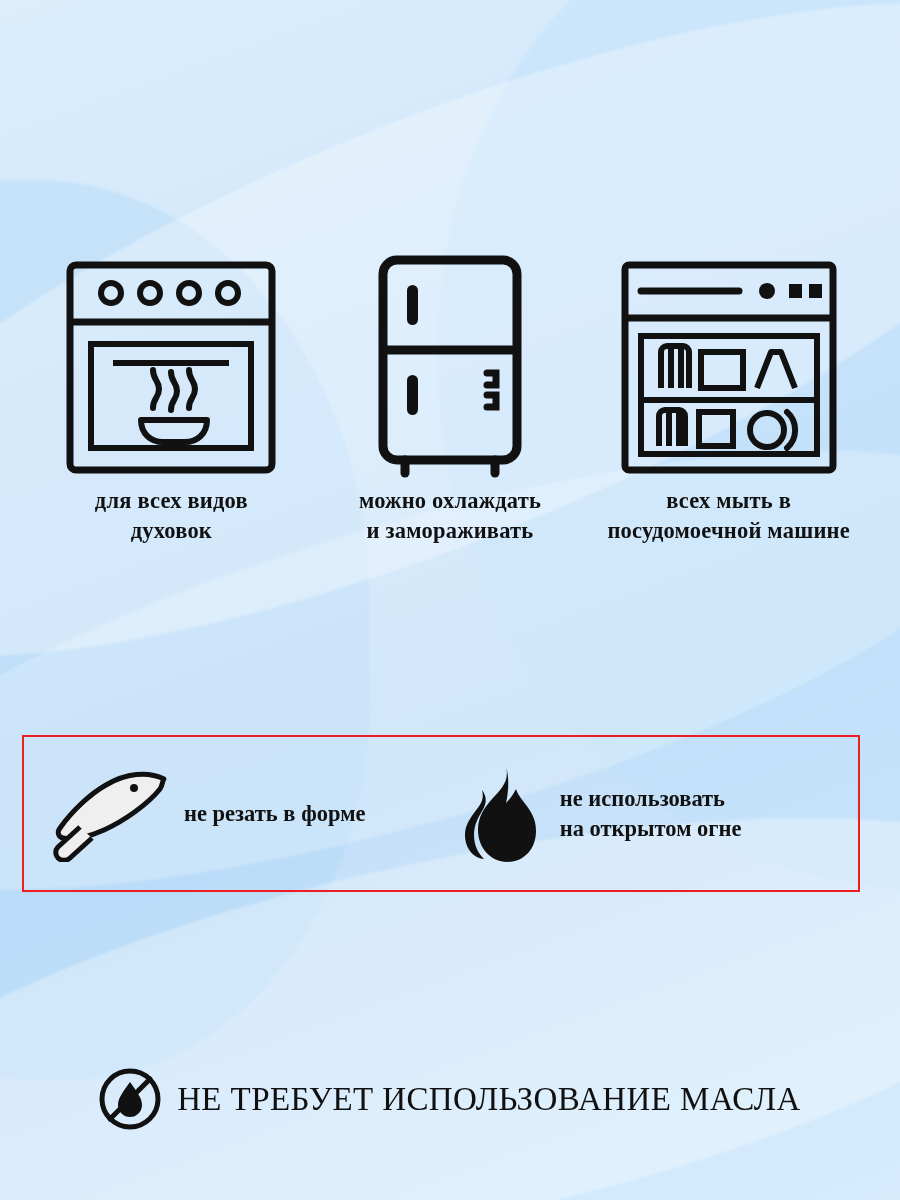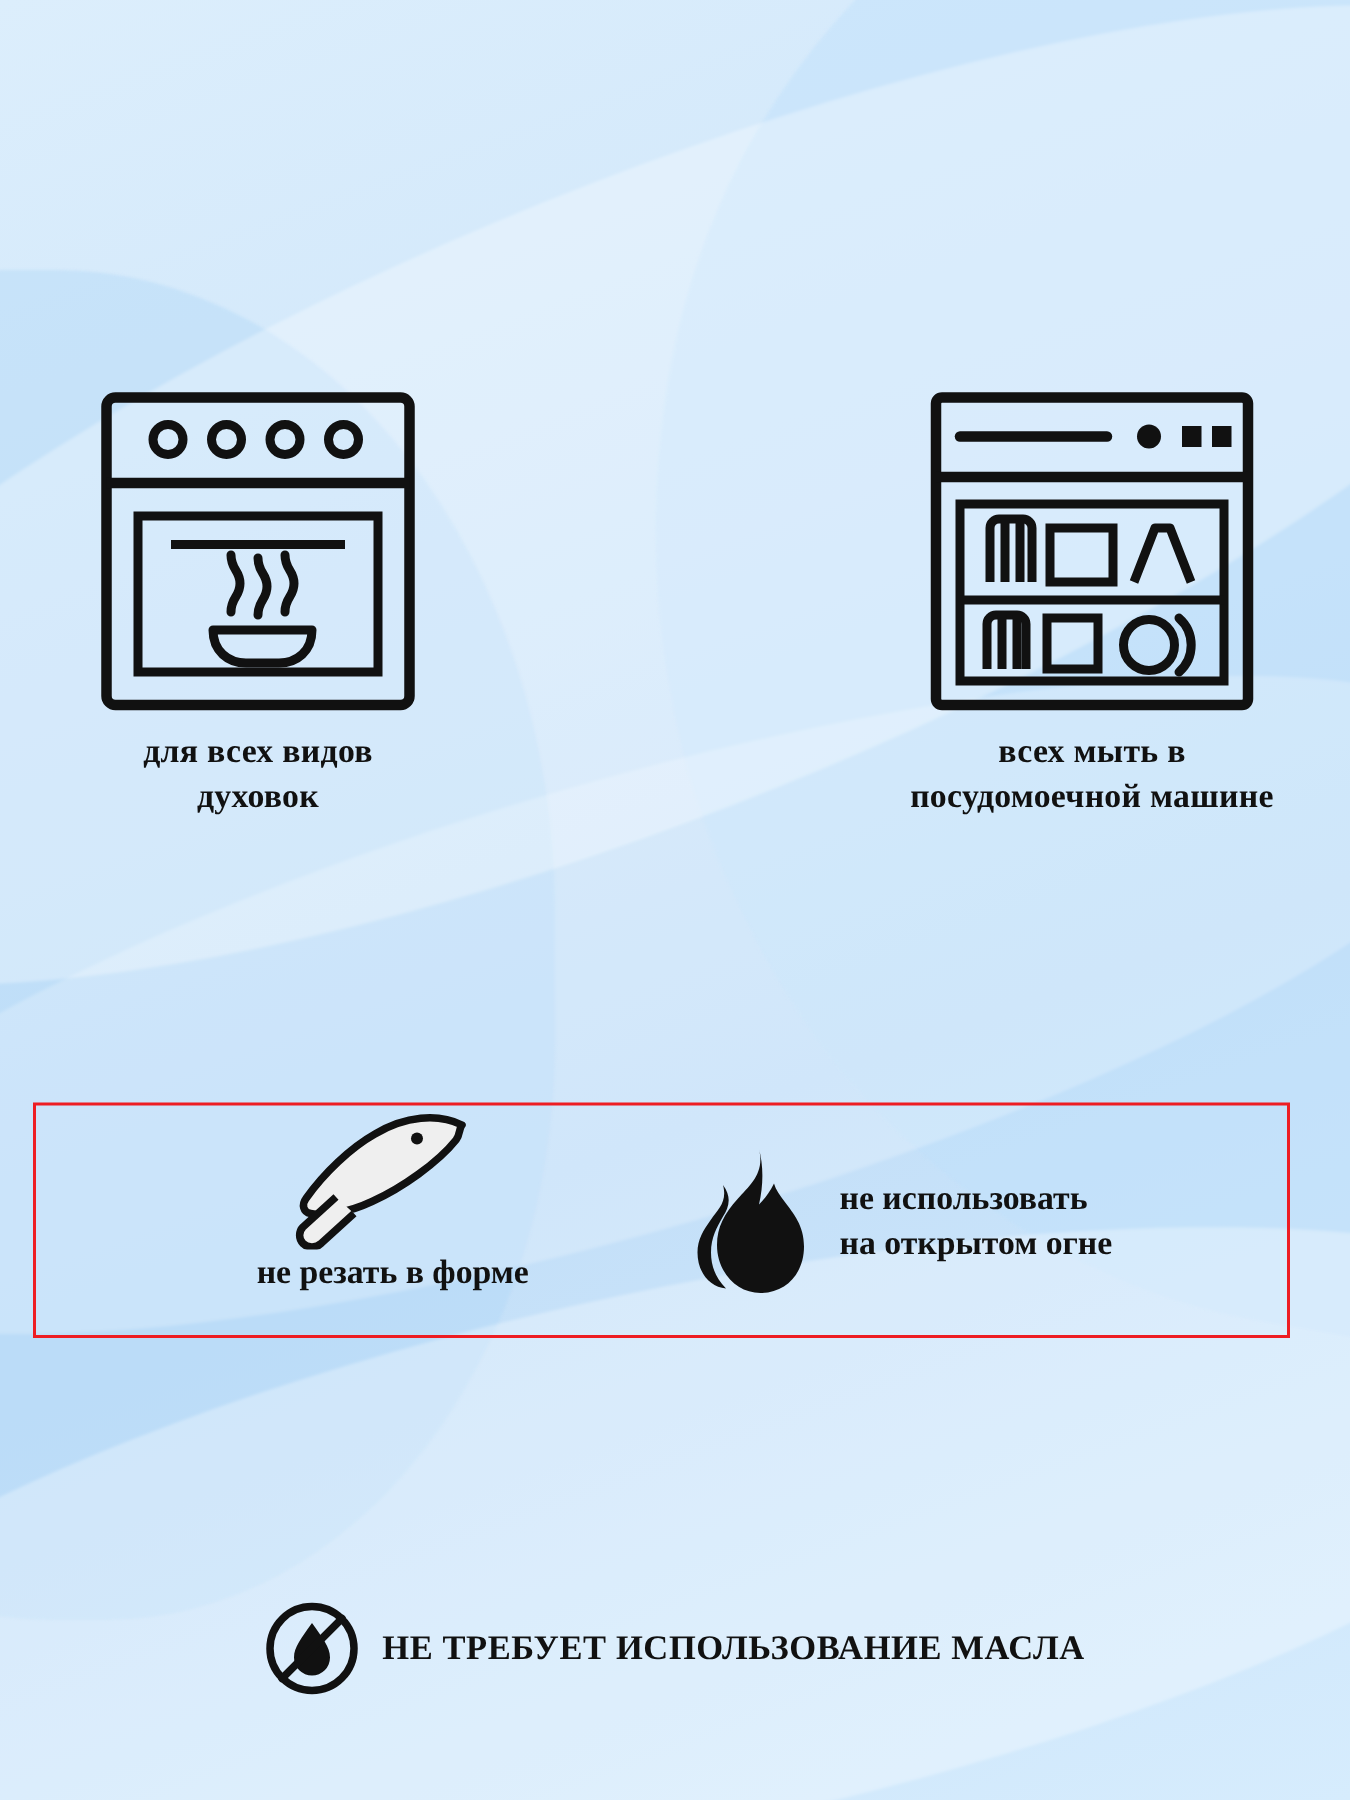--- a/index.html
+++ b/index.html
@@ -127,21 +127,21 @@
     border: 2px solid #ee1d23;
     box-sizing: border-box;
     display: flex;
     align-items: center;
   }
   .warning-item {
     display: flex;
     align-items: center;
     height: 100%;
   }
-  .warning-item.w1 { width: 52%; padding-left: 28px; box-sizing: border-box; flex-direction: column; }
+  .warning-item.w1 { width: 52%; padding-left: 28px; box-sizing: border-box; }
   .warning-item.w2 { width: 48%; padding-left: 4px; box-sizing: border-box; }
   .warning-item .w-icon {
     flex: 0 0 auto;
     display: flex;
     align-items: center;
     justify-content: center;
   }
   .warning-item .w-text {
     margin-left: 14px;
     font-size: 22.5px;
@@ -161,22 +161,22 @@
     display: flex;
     align-items: center;
     justify-content: center;
   }
   .footer .f-icon {
     margin-right: 16px;
     display: flex;
     align-items: center;
   }
   .footer .f-text {
-    font-size: 23px;
-    font-weight: bold;
+    font-size: 33px;
+    font-weight: normal;
     color: #111111;
     letter-spacing: 0.4px;
     font-family: "Liberation Serif", serif;
   }
 </style>
 </head>
 <body>
 
 <div id="page">
 
@@ -203,20 +203,36 @@
           <path d="M88 148c0-10 6-10 6-19s-6-9-6-19" stroke="#111" stroke-width="6" stroke-linecap="round"></path>
           <path d="M106 150c0-10 6-10 6-19s-6-9-6-19" stroke="#111" stroke-width="6" stroke-linecap="round"></path>
           <path d="M124 148c0-10 6-10 6-19s-6-9-6-19" stroke="#111" stroke-width="6" stroke-linecap="round"></path>
           <path d="M76 160h66c0 14-10 22-22 22h-22c-12 0-22-8-22-22z" stroke="#111" stroke-width="6" stroke-linejoin="round"></path>
         </svg>
       </div>
       <div class="caption">для всех видов
 духовок</div>
     </div>
 
+    <div class="feature">
+      <div class="icon-wrap">
+        <svg width="150" height="225" viewBox="0 0 150 225" fill="none" xmlns="http://www.w3.org/2000/svg">
+          <rect x="8" y="5" width="134" height="200" rx="14" stroke="#111" stroke-width="9"></rect>
+          <line x1="8" y1="95" x2="142" y2="95" stroke="#111" stroke-width="9"></line>
+          <rect x="32" y="30" width="11" height="40" rx="5.5" fill="#111"></rect>
+          <rect x="32" y="120" width="11" height="40" rx="5.5" fill="#111"></rect>
+          <path d="M112 118h9v12h-9" stroke="#111" stroke-width="7" stroke-linecap="round"></path>
+          <path d="M112 140h9v12h-9" stroke="#111" stroke-width="7" stroke-linecap="round"></path>
+          <line x1="30" y1="205" x2="30" y2="218" stroke="#111" stroke-width="9" stroke-linecap="round"></line>
+          <line x1="120" y1="205" x2="120" y2="218" stroke="#111" stroke-width="9" stroke-linecap="round"></line>
+        </svg>
+      </div>
+      <div class="caption">можно охлаждать
+и замораживать</div>
+    </div>
 
     <div class="feature">
       <div class="icon-wrap">
         <svg width="220" height="215" viewBox="0 0 220 215" fill="none" xmlns="http://www.w3.org/2000/svg">
           <rect x="6" y="5" width="208" height="205" rx="4" stroke="#111" stroke-width="7"></rect>
           <line x1="6" y1="58" x2="214" y2="58" stroke="#111" stroke-width="7"></line>
           <line x1="22" y1="31" x2="120" y2="31" stroke="#111" stroke-width="7" stroke-linecap="round"></line>
           <circle cx="148" cy="31" r="8" fill="#111"></circle>
           <rect x="170" y="24" width="13" height="14" fill="#111"></rect>
           <rect x="190" y="24" width="13" height="14" fill="#111"></rect>

